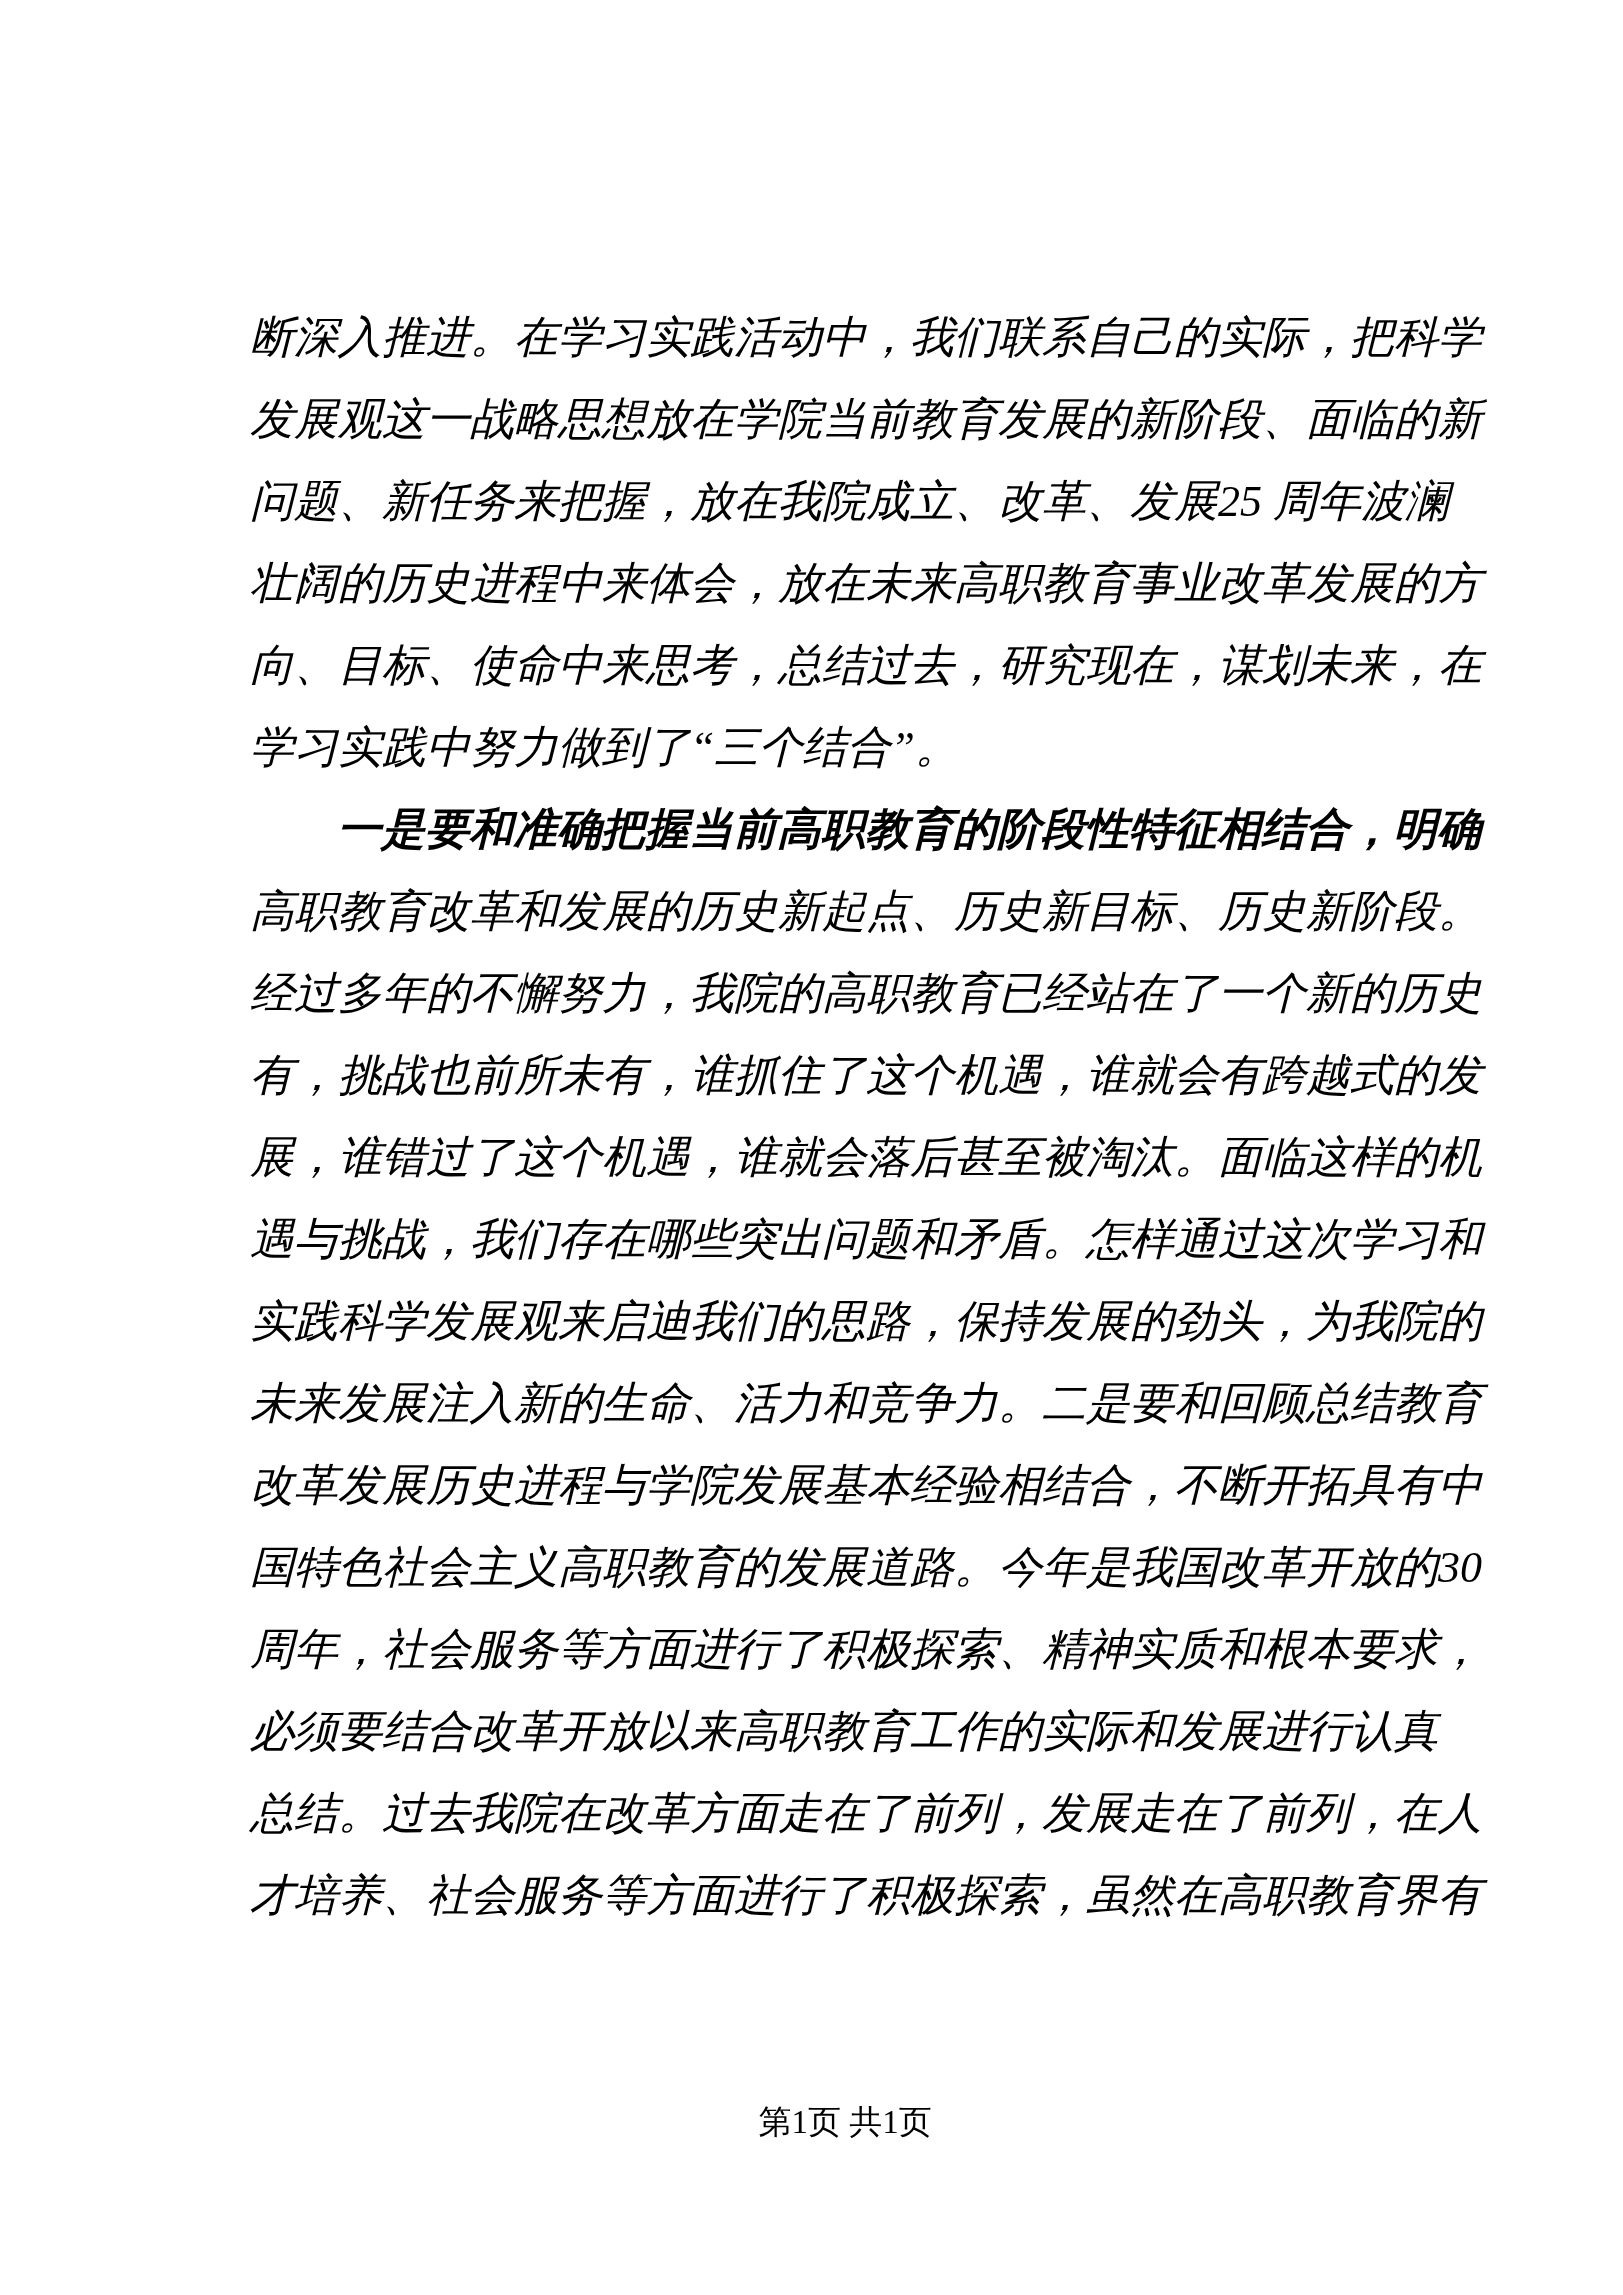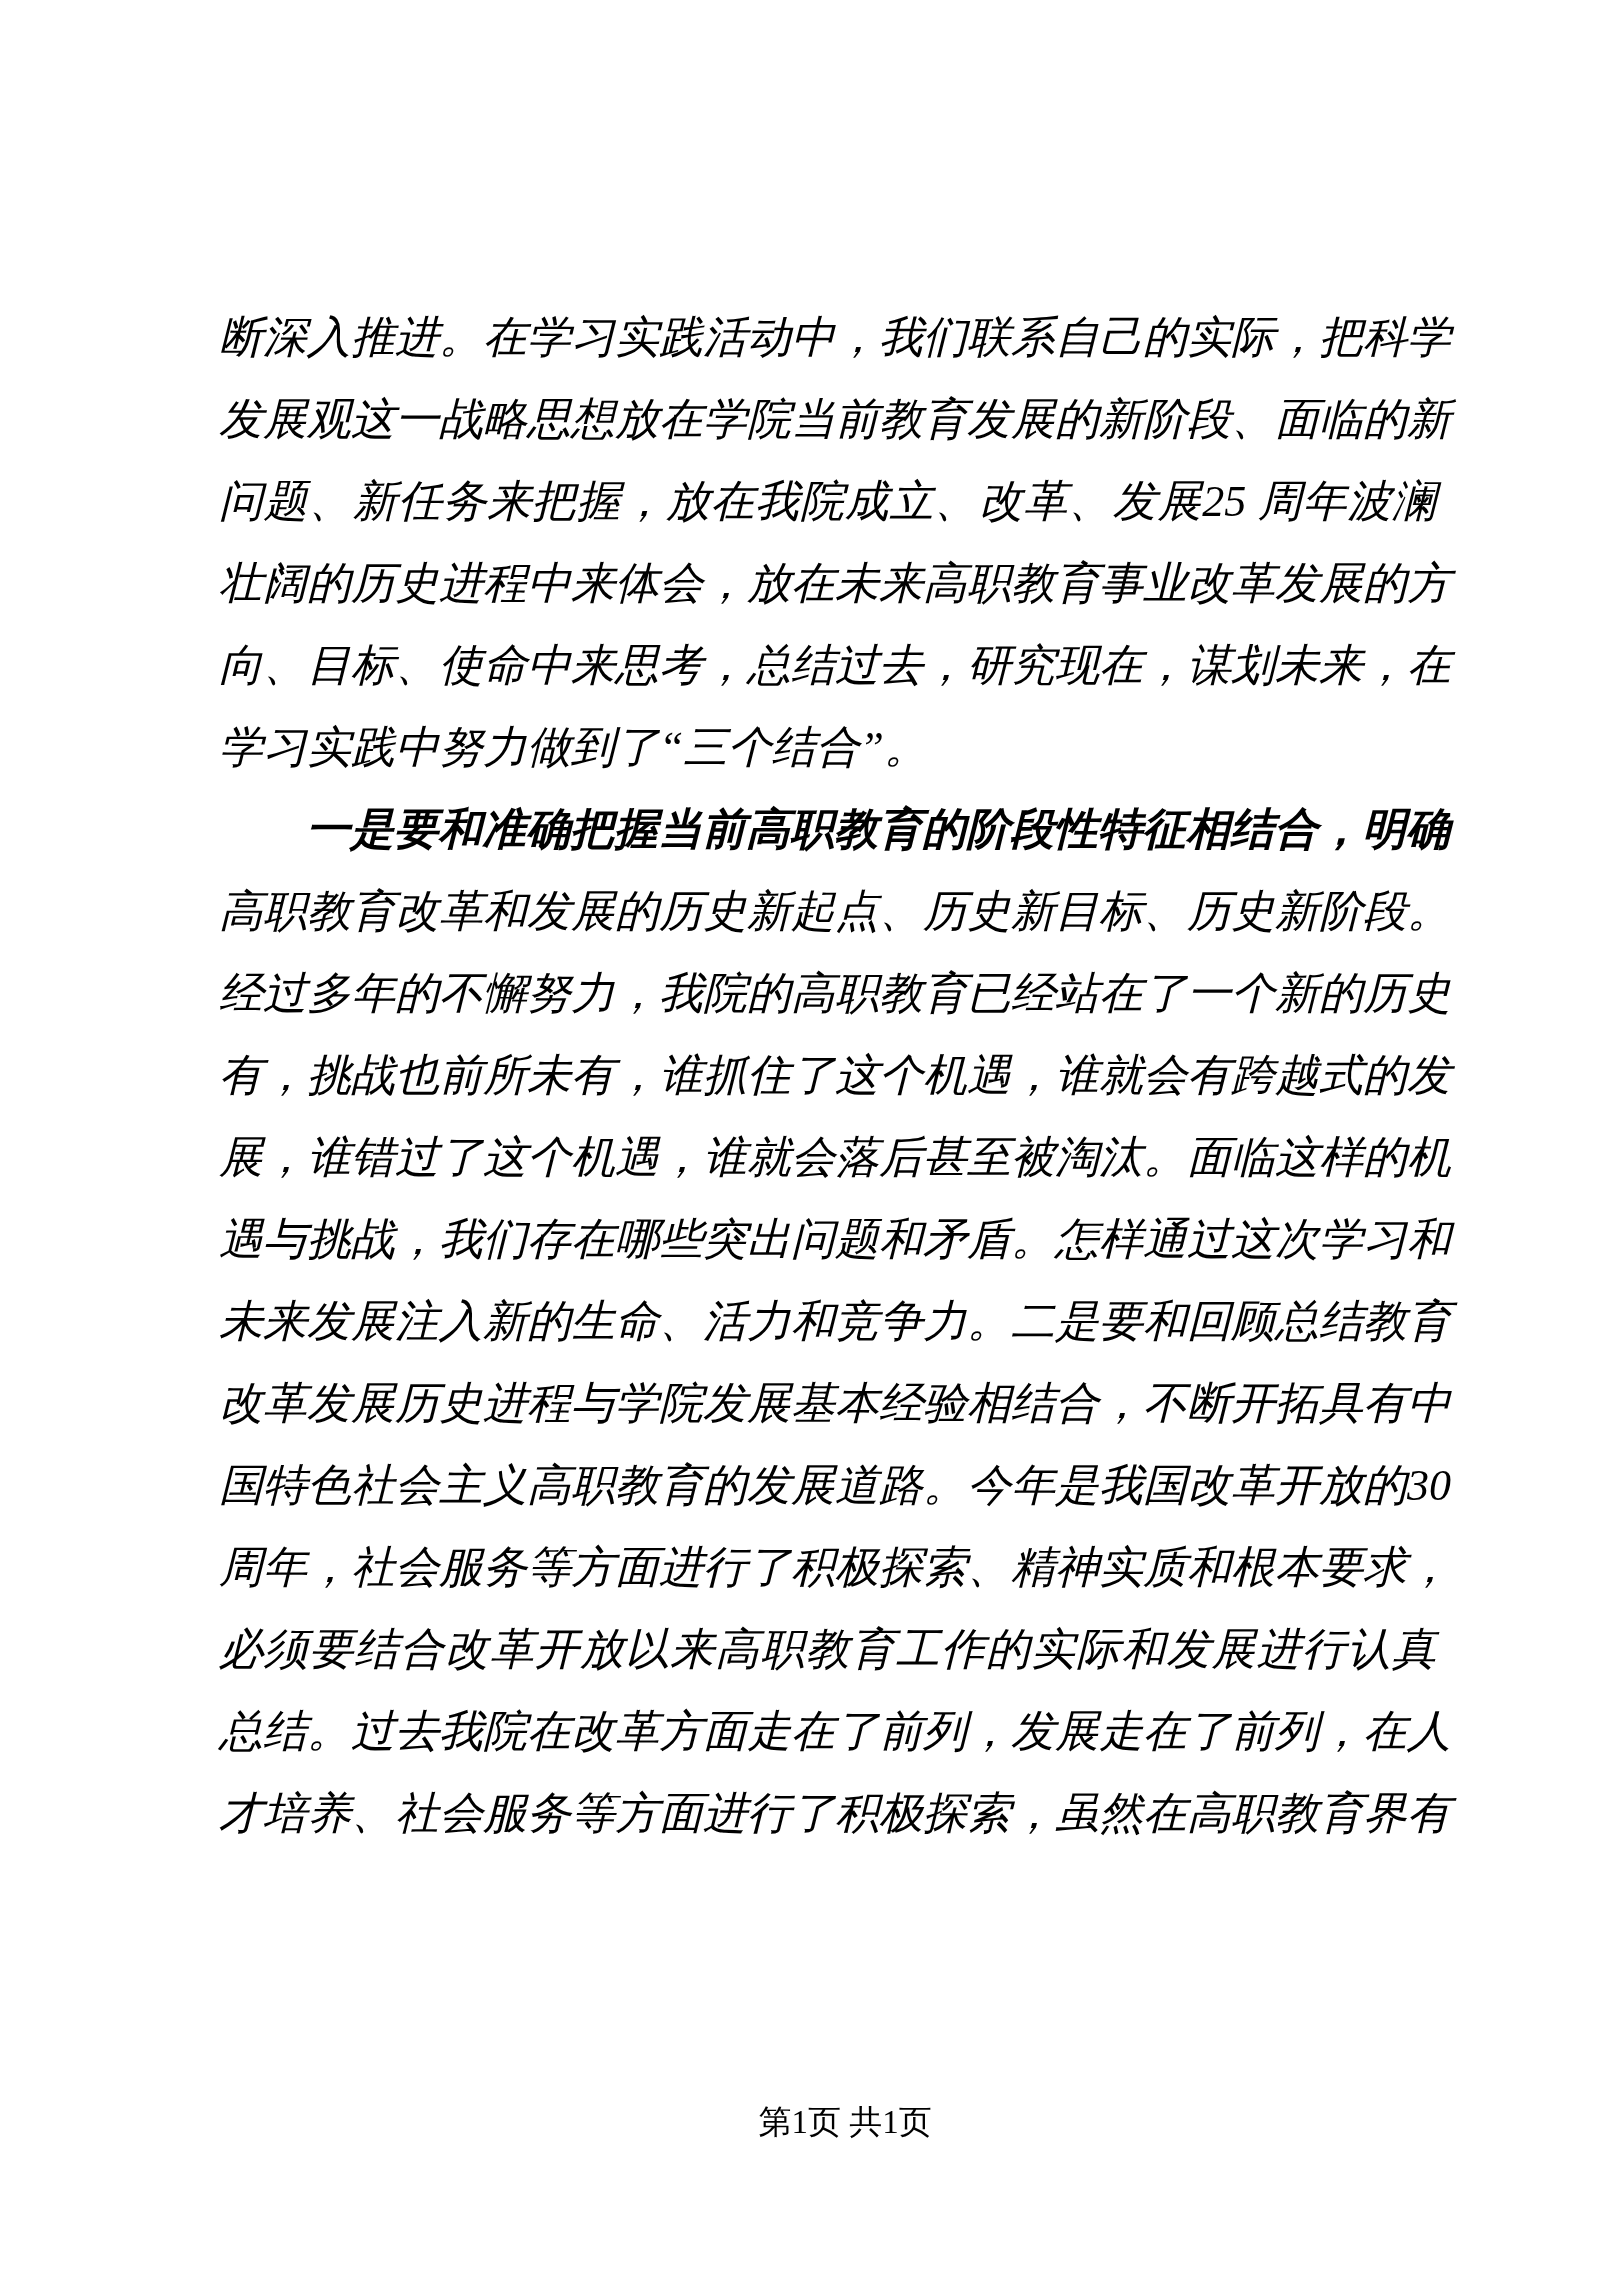--- a/index.html
+++ b/index.html
@@ -21,20 +21,21 @@
   .doc-line {
     font-size: 44px;
     height: 82px;
     line-height: 82px;
     font-style: italic;
     white-space: nowrap;
     text-align: justify;
     text-align-last: justify;
     text-justify: inter-character;
     letter-spacing: 0;
+    margin-left: 31px;
   }
   .doc-line.noFill {
     text-align-last: left;
   }
   .doc-line.indent {
     text-indent: 87px;
     font-weight: bold;
   }
   .page-footer {
     position: absolute;
@@ -57,20 +58,21 @@
     <div class="doc-line">问题、新任务来把握，放在我院成立、改革、发展25 周年波澜</div>
     <div class="doc-line">壮阔的历史进程中来体会，放在未来高职教育事业改革发展的方</div>
     <div class="doc-line">向、目标、使命中来思考，总结过去，研究现在，谋划未来，在</div>
     <div class="doc-line noFill">学习实践中努力做到了“三个结合”。</div>
     <div class="doc-line indent">一是要和准确把握当前高职教育的阶段性特征相结合，明确</div>
     <div class="doc-line">高职教育改革和发展的历史新起点、历史新目标、历史新阶段。</div>
     <div class="doc-line">经过多年的不懈努力，我院的高职教育已经站在了一个新的历史</div>
     <div class="doc-line">有，挑战也前所未有，谁抓住了这个机遇，谁就会有跨越式的发</div>
     <div class="doc-line">展，谁错过了这个机遇，谁就会落后甚至被淘汰。面临这样的机</div>
     <div class="doc-line">遇与挑战，我们存在哪些突出问题和矛盾。怎样通过这次学习和</div>
+    <div class="doc-line">实践科学发展观来启迪我们的思路，保持发展的劲头，为我院的</div>
     <div class="doc-line">未来发展注入新的生命、活力和竞争力。二是要和回顾总结教育</div>
     <div class="doc-line">改革发展历史进程与学院发展基本经验相结合，不断开拓具有中</div>
     <div class="doc-line">国特色社会主义高职教育的发展道路。今年是我国改革开放的30</div>
     <div class="doc-line">周年，社会服务等方面进行了积极探索、精神实质和根本要求，</div>
     <div class="doc-line">必须要结合改革开放以来高职教育工作的实际和发展进行认真</div>
     <div class="doc-line">总结。过去我院在改革方面走在了前列，发展走在了前列，在人</div>
     <div class="doc-line">才培养、社会服务等方面进行了积极探索，虽然在高职教育界有</div>
   </div>
 
 <div class="page-footer">

